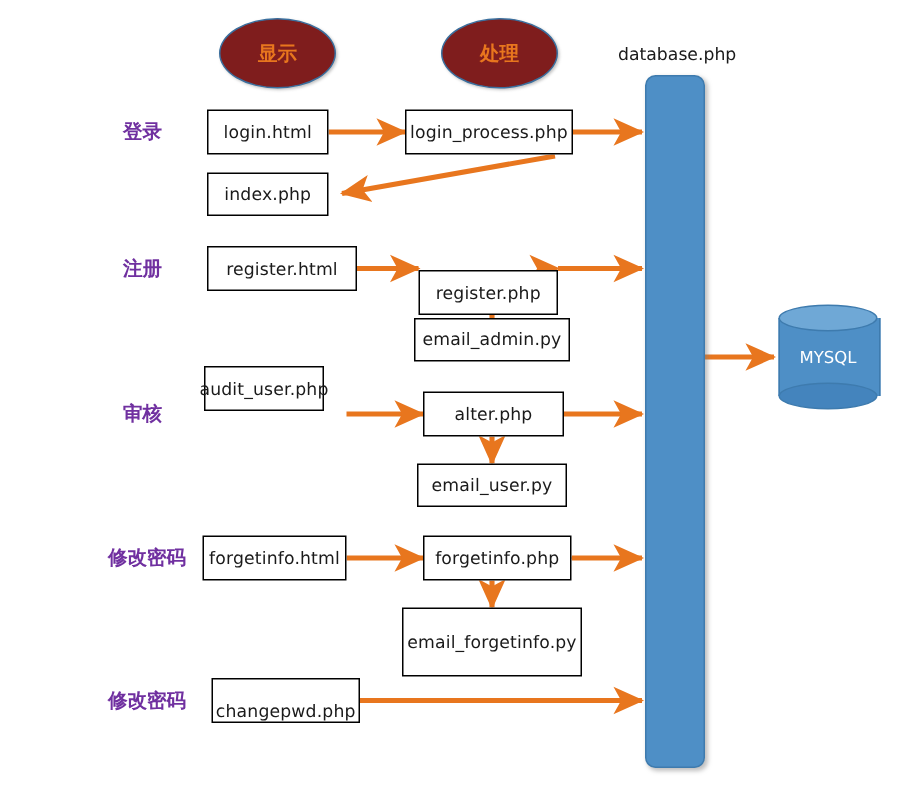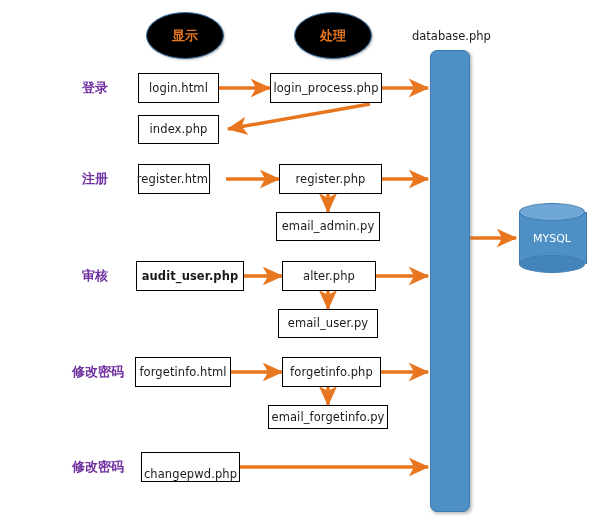--- a/index.html
+++ b/index.html
@@ -13,21 +13,21 @@
   
   .filebox{border:1.3px solid #000000;background:#ffffff;color:#1a1a1a;
            font-size:11.5px;letter-spacing:.1px;line-height:1.1;}
 
   
   .stage{color:#7030A0;font-weight:bold;font-size:13px;
          font-family:"DejaVu Sans","Liberation Sans",sans-serif;
          justify-content:flex-start;}
 
   
-  .ellipse{border-radius:50%;background:#000000;border:1px solid #3A6F9E;
+  .ellipse{border-radius:50%;background:#7f1d1d;border:1px solid #3A6F9E;
            color:#E8761E;font-weight:bold;font-size:13px;
            box-shadow:1px 1px 2px rgba(120,120,120,.45);align-items:center;}
 
   
   .dbbar{position:absolute;background:#4E8FC6;border:1px solid #3E7BAE;
          border-radius:7px;box-shadow:1.5px 1.5px 3px rgba(130,130,130,.5);}
 
   .dblabel{position:absolute;font-size:11.5px;color:#1a1a1a;}
 
   
@@ -111,47 +111,47 @@
   <div class="node filebox" style="left:138px;top:73px;width:81px;height:30px;">
     <span>login.html</span>
   </div>
   <div class="node filebox" style="left:270px;top:73px;width:112px;height:30px;align-items:center;">
     <span>login_process.php</span>
   </div>
   <div class="node filebox" style="left:138px;top:115px;width:81px;height:29px;justify-content:center;">
     <span>index.php</span>
   </div>
 
-  <div class="node filebox" style="left:138px;top:164px;width:72px;height:30px;">
+  <div class="node filebox" style="left:138px;top:164px;width:100px;height:30px;">
     <span>register.html</span>
   </div>
-  <div class="node filebox" style="left:279px;top:164px;width:103px;height:30px;">
+  <div class="node filebox" style="left:279px;top:180px;width:93px;height:30px;">
     <span>register.php</span>
   </div>
   <div class="node filebox" style="left:276px;top:212px;width:104px;height:29px;">
     <span>email_admin.py</span>
   </div>
 
-  <div class="node filebox" style="left:136px;top:261px;width:108px;height:30px;font-weight:bold;">
+  <div class="node filebox" style="left:136px;top:244px;width:80px;height:30px;">
     <span>audit_user.php</span>
   </div>
   <div class="node filebox" style="left:282px;top:261px;width:94px;height:30px;">
     <span>alter.php</span>
   </div>
   <div class="node filebox" style="left:278px;top:309px;width:100px;height:29px;">
     <span>email_user.py</span>
   </div>
 
   <div class="node filebox" style="left:135px;top:357px;width:96px;height:30px;">
     <span>forgetinfo.html</span>
   </div>
   <div class="node filebox" style="left:282px;top:357px;width:99px;height:30px;">
     <span>forgetinfo.php</span>
   </div>
-  <div class="node filebox" style="left:268px;top:405px;width:120px;height:24px;">
+  <div class="node filebox" style="left:268px;top:405px;width:120px;height:46px;">
     <span>email_forgetinfo.py</span>
   </div>
 
   <div class="node filebox" style="left:141px;top:452px;width:99px;height:30px;align-items:flex-end;">
     <span>changepwd.php</span>
   </div>
 
 </div>
 
 </body></html>

